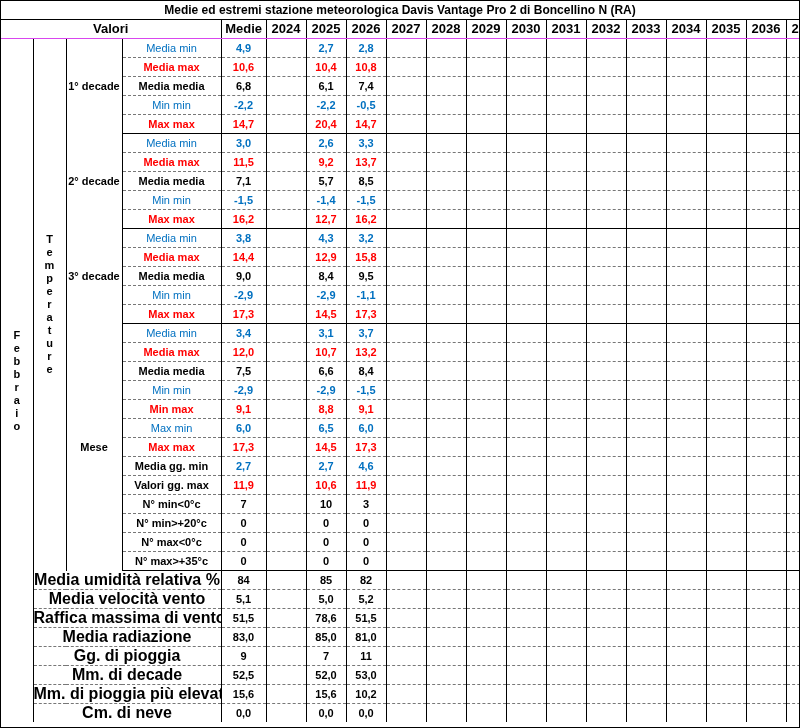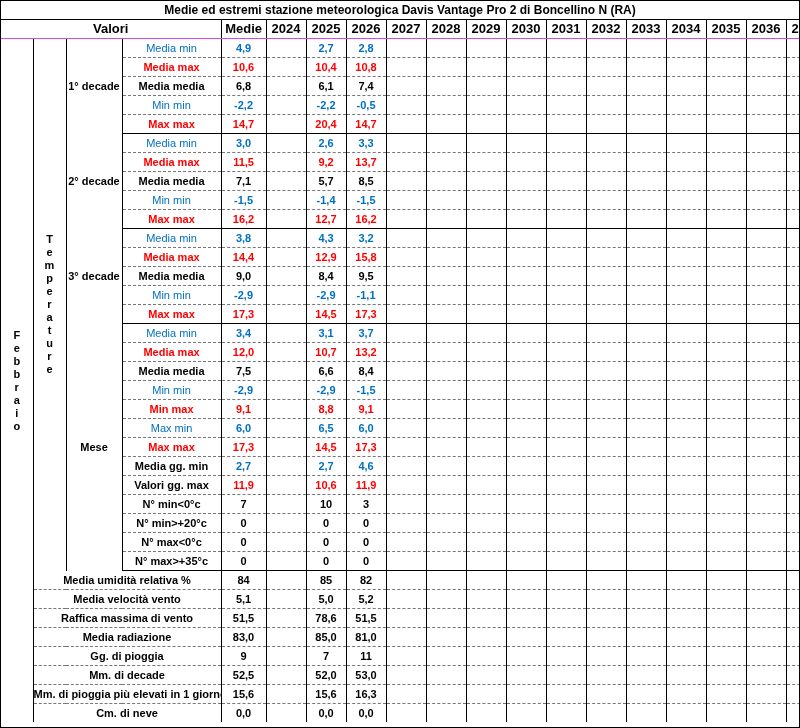--- a/index.html
+++ b/index.html
@@ -71,21 +71,21 @@
     font-size:11px;
     font-weight:bold;
     line-height:13px;
   }
   .temps-cell{
     font-weight:bold;
     font-size:11px;
     line-height:13px;
   }
   .dec-cell{font-weight:bold;font-size:11px;}
-  .bottom-label{font-weight:bold;font-size:11px;}
+  .bottom-label{font-weight:bold;font-size:16px;}
 </style>
 </head>
 <body>
 
 <div class="page">
   <div class="title">Medie ed estremi stazione meteorologica Davis Vantage Pro 2 di Boncellino N (RA)</div>
   <table>
     <colgroup>
       <col style="width:32px">
       <col style="width:33px">
@@ -763,21 +763,21 @@
           <td class="empty vr dash-b"></td>
           <td class="empty vr dash-b"></td>
           <td class="empty vr dash-b"></td>
           <td class="empty vr dash-b"></td>
         </tr>
         <tr>
           <td colspan="3" class="bottom-label vr dash-b">Mm. di pioggia più elevati in 1 giorno</td>
           <td class="val-med vr dash-b">15,6</td>
           <td class="empty vr dash-b"></td>
           <td class="val-med vr dash-b">15,6</td>
-          <td class="val-med vr dash-b">16,3</td>
+          <td class="val-med vr dash-b">10,2</td>
           <td class="empty vr dash-b"></td>
           <td class="empty vr dash-b"></td>
           <td class="empty vr dash-b"></td>
           <td class="empty vr dash-b"></td>
           <td class="empty vr dash-b"></td>
           <td class="empty vr dash-b"></td>
           <td class="empty vr dash-b"></td>
           <td class="empty vr dash-b"></td>
           <td class="empty vr dash-b"></td>
           <td class="empty vr dash-b"></td>

